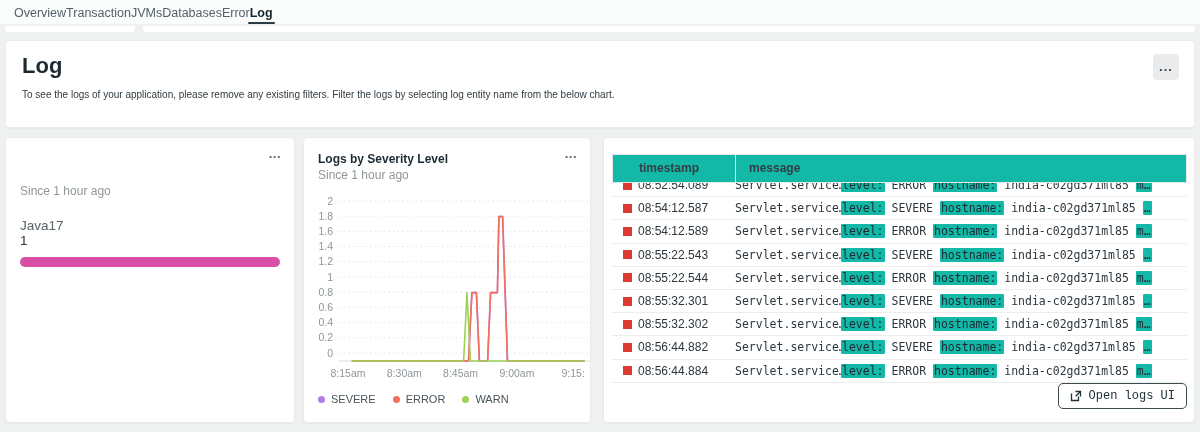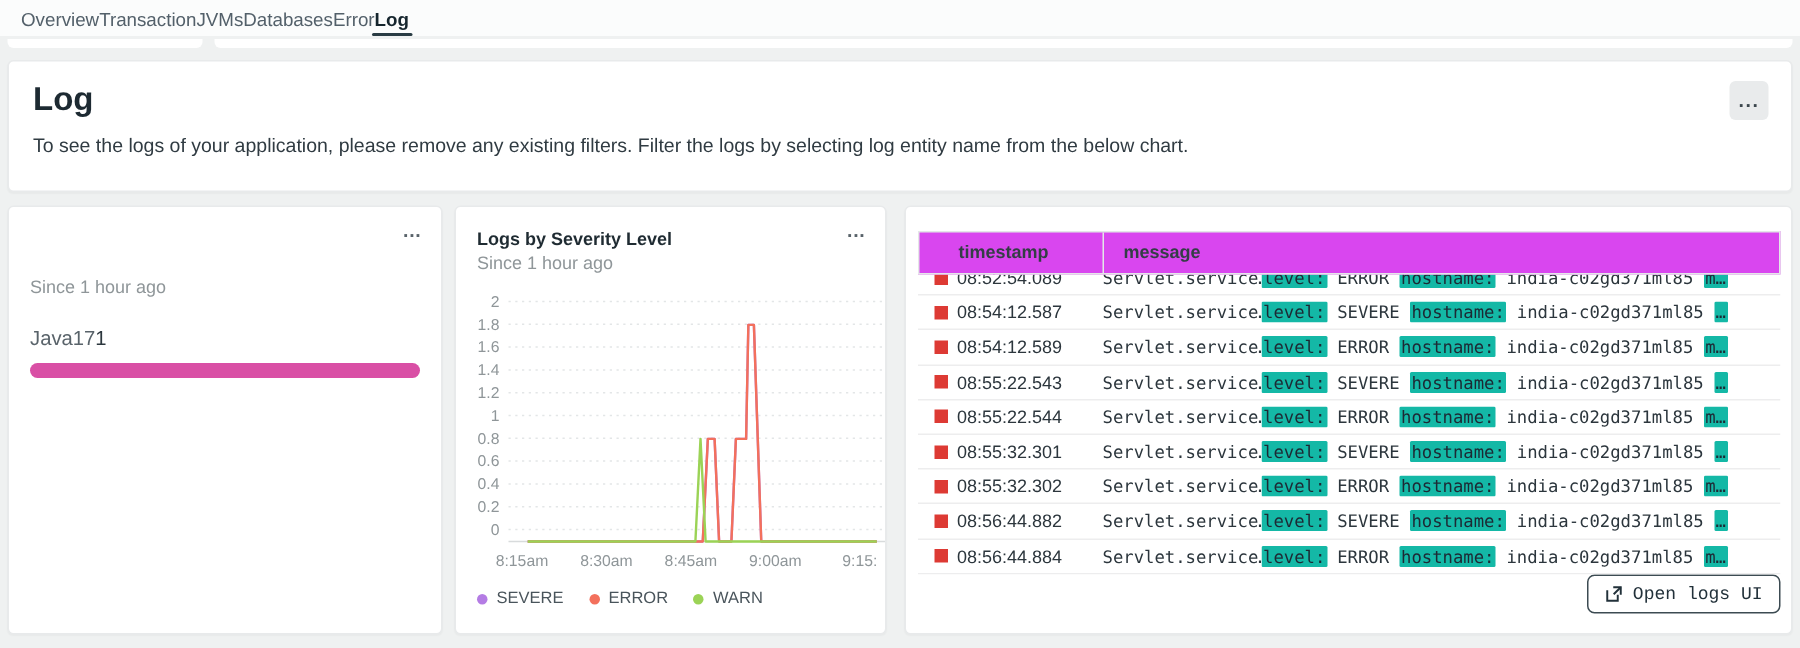--- a/index.html
+++ b/index.html
@@ -31,21 +31,21 @@
   .strip1 { left:5px; width:130px; }
   .strip2 { left:143px; right:5px; }
 
   .card {
     position:absolute; background:#ffffff; border:1px solid #e8eaeb;
     border-radius:4px; box-shadow:0 1px 1px rgba(0,0,0,0.03);
   }
   
   .header-card { left:5px; top:40px; width:1190px; height:88px; }
   .page-title { position:absolute; left:16px; top:12px; font-size:22px; font-weight:700; color:#1d2a32; }
-  .page-desc  { position:absolute; left:16px; top:48px; font-size:13px; color:#303b42; }
+  .page-desc  { position:absolute; left:16px; top:48px; font-size:10px; color:#303b42; }
   .menu-btn {
     position:absolute; right:15px; top:13px; width:26px; height:26px;
     background:#e9ebec; border:none; border-radius:4px; cursor:pointer;
     font-size:13px; font-weight:700; color:#3c474d; line-height:20px; letter-spacing:1px;
   }
   
   .panel1 { left:5px;   top:137px; width:290px; height:286px; }
   .panel2 { left:303px; top:137px; width:288px; height:286px; overflow:hidden; }
   .panel3 { left:603px; top:137px; width:592px; height:286px; }
   .panel-title {
@@ -54,35 +54,35 @@
   }
   .panel-sub { position:absolute; left:14px; font-size:12px; color:#8f9699; }
   .panel1 .panel-sub { top:46px; }
   .panel2 .panel-sub { top:30px; }
   .panel-menu {
     position:absolute; right:13px; top:8px; border:none; background:transparent;
     font-size:13px; font-weight:700; color:#59636a; cursor:pointer; letter-spacing:0.5px;
   }
   
   .bar-row { position:absolute; left:14px; right:14px; top:80px; }
-  .bar-labels { display:flex; justify-content:flex-start; align-items:baseline; }
+  .bar-labels { display:flex; justify-content:flex-start; align-items:baseline;flex-direction:column; }
   .bar-name  { font-size:13.5px; color:#59636a; }
   .bar-value { font-size:13.5px; color:#2c373e; }
   .bar-track { margin-top:9px; height:10px; border-radius:5px; }
   
   .chart-svg { position:absolute; left:2px; top:58px; }
   .chart-svg text { font-family:"Liberation Sans", sans-serif; font-size:10.5px; fill:#8f9699; }
   .legend { position:absolute; left:14px; top:255px; display:flex; gap:17px; align-items:center; }
   .legend-item { display:flex; align-items:center; gap:6px; }
   .legend-dot { width:7px; height:7px; border-radius:50%; }
   .legend-label { font-size:11px; color:#49545b; }
   
   .tbl-header {
     position:absolute; left:8px; right:7px; top:16px; height:29px;
-    display:flex; background:#d946ef; border:1px solid #e4e7e8; z-index:3;
+    display:flex; background:#14b8a6; border:1px solid #e4e7e8; z-index:3;
   }
   .th { font-size:12px; font-weight:700; color:#333e45; line-height:27px;
         border-right:1px solid #e4e7e8; overflow:hidden; white-space:nowrap; }
   .th:last-child { border-right:none; }
   .th-1 { width:123px; padding-left:26px; }
   .th-2 { width:106px; padding-left:13px; }
   .th-3 { flex:1; padding-left:8px; }
   .tbl-body {
     position:absolute; left:8px; right:7px; top:45px; height:200px;
     overflow:hidden; z-index:1;

